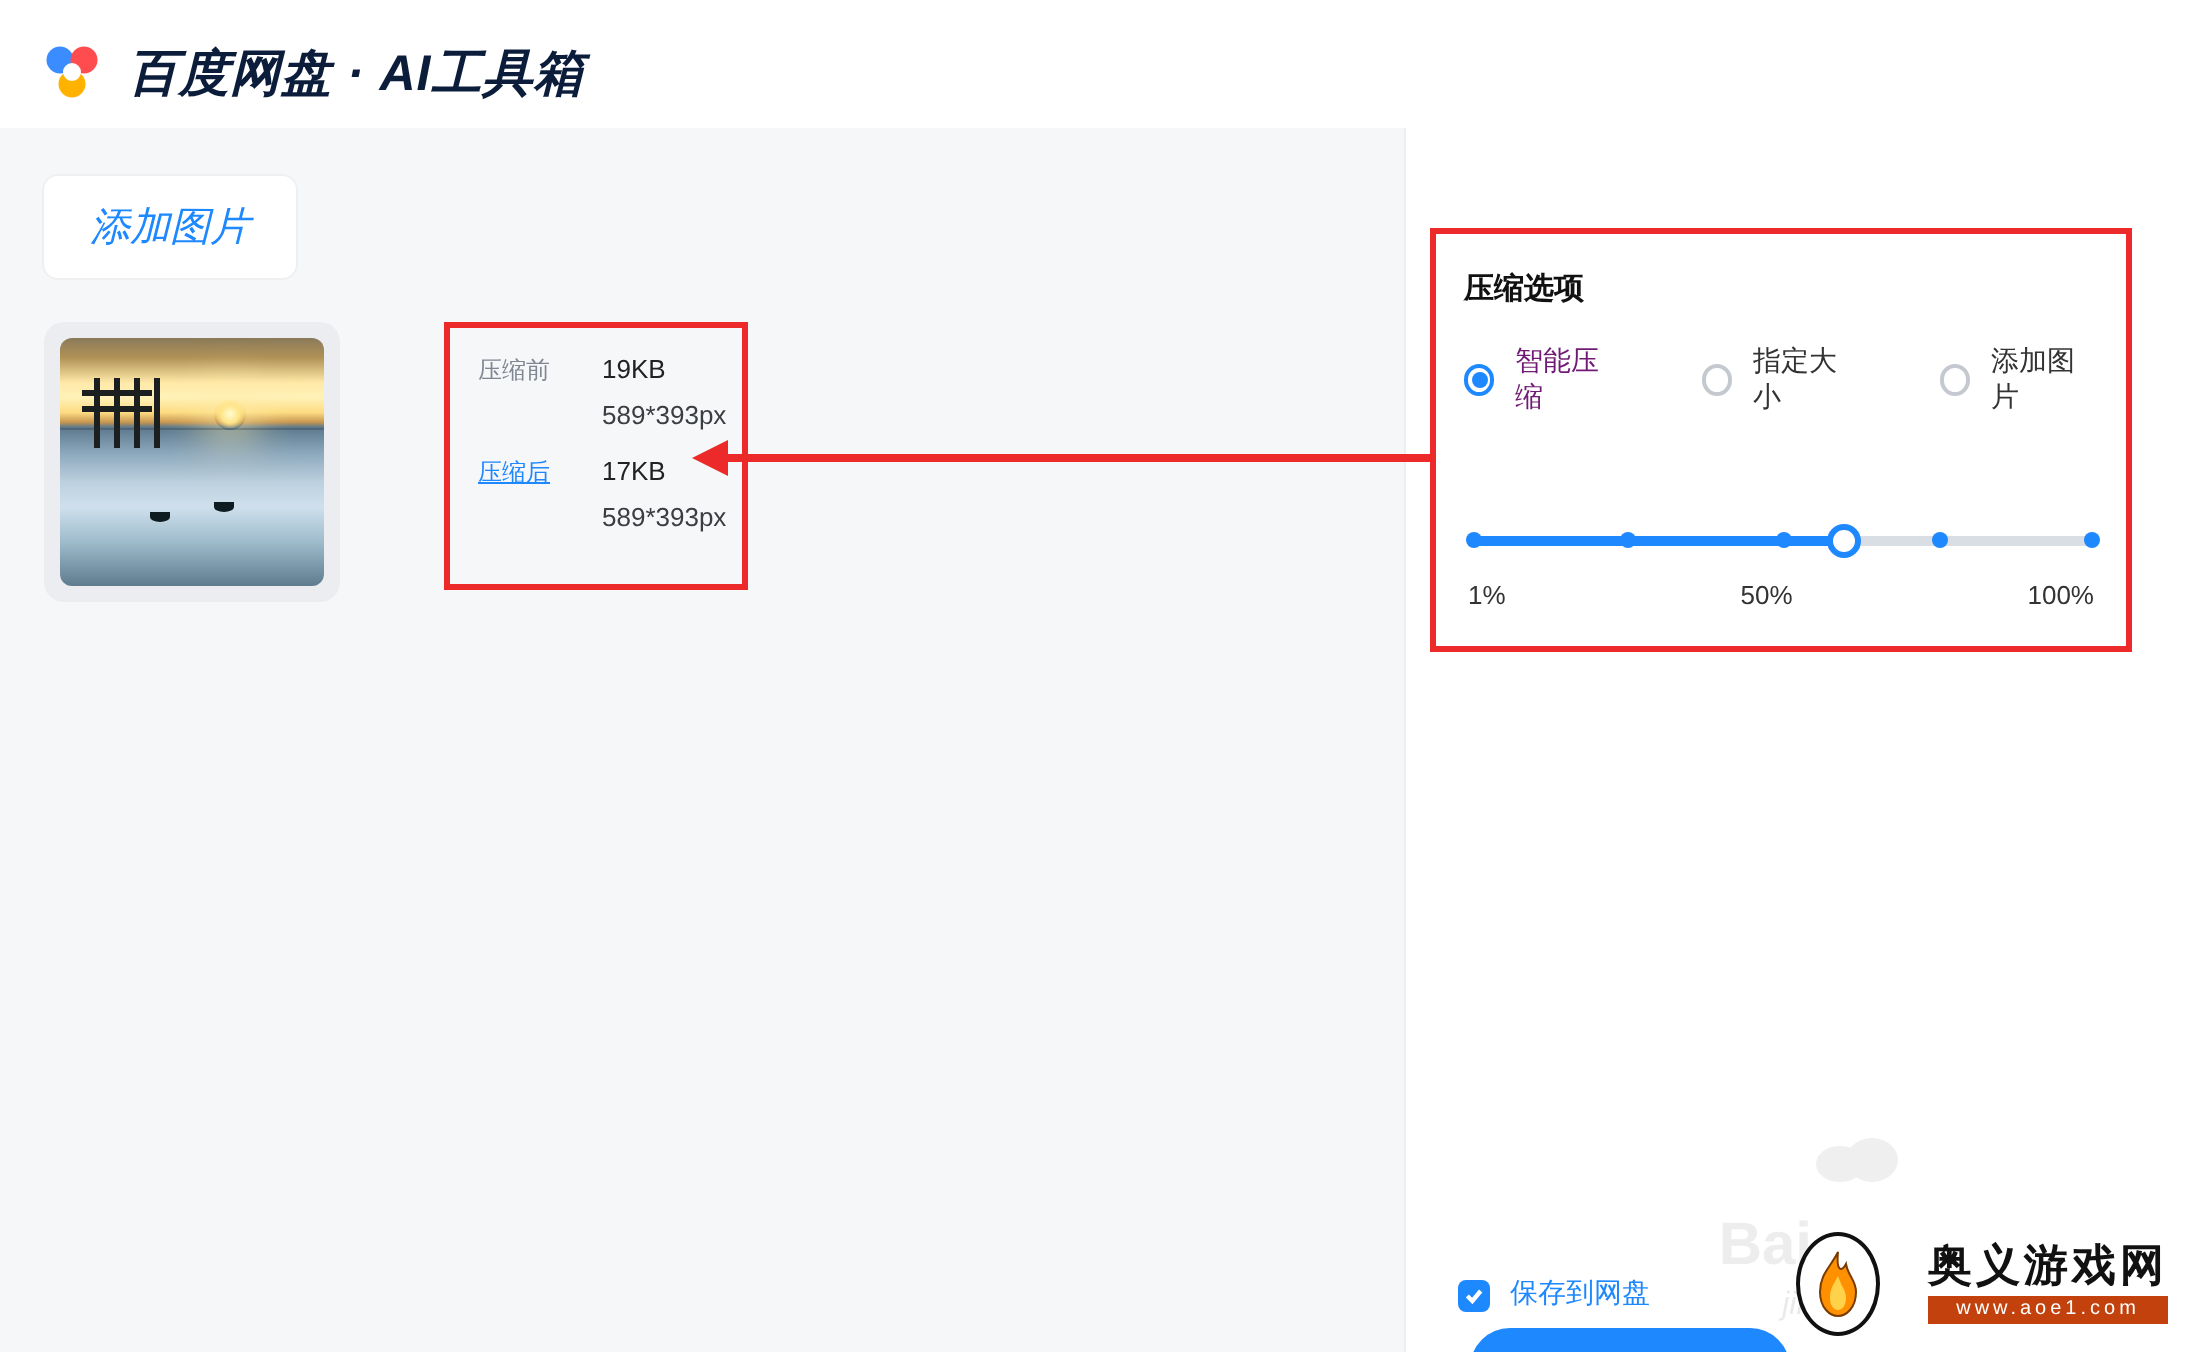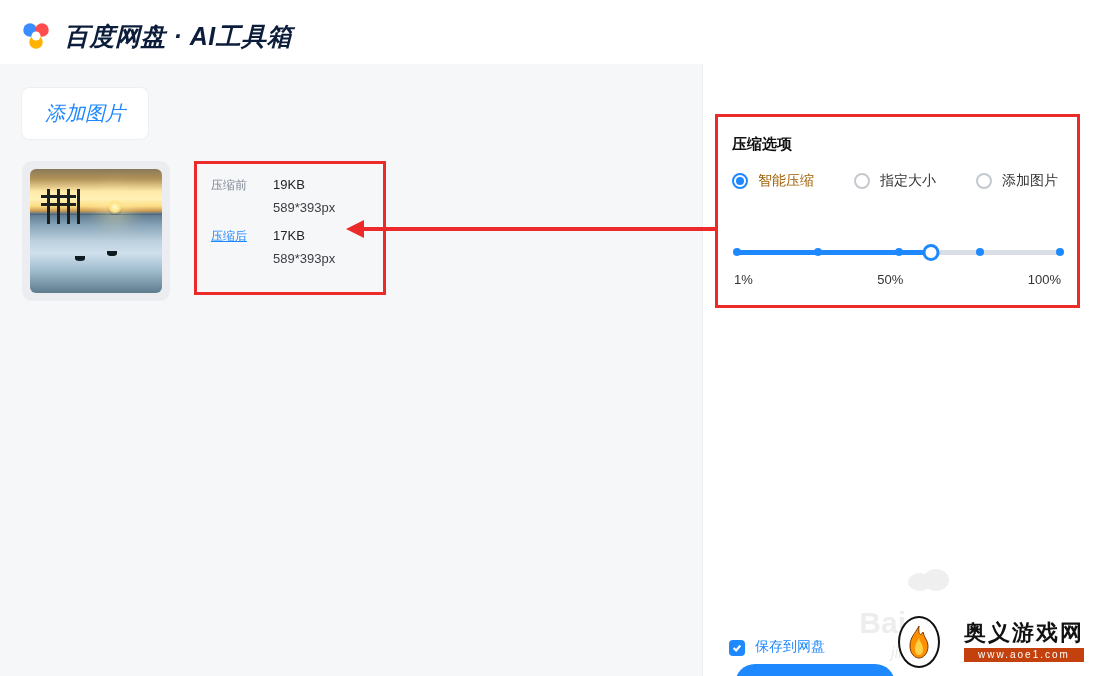--- a/index.html
+++ b/index.html
@@ -28,35 +28,35 @@
     .pier { position: absolute; left: 8%; top: 16%; width: 34%; height: 28%; }
     .pier::before, .pier::after { content: ""; position: absolute; background: #1c1f20; }
     .pier::before { left: 6px; top: 0; width: 3px; height: 100%; box-shadow: 10px 0 0 #1c1f20, 20px 0 0 #1c1f20, 30px 0 0 #1c1f20; }
     .pier::after { left: 0; top: 6px; width: 80%; height: 3px; box-shadow: 0 8px 0 #1c1f20; }
     .boat { position: absolute; width: 10px; height: 5px; background: #0e1b20; border-radius: 0 0 60% 60%; }
     .boat.b1 { left: 34%; top: 70%; }
     .boat.b2 { left: 58%; top: 66%; }
     .thumb-inner::after { content: ""; position: absolute; left: 0; top: 36%; width: 100%; height: 1px; background: rgba(30,40,45,0.25); }
 
     
-    .info-box { border: 3px solid #ed2a2a; padding: 12px 14px 14px 14px; width: 192px; position: relative; min-height: 124px; }
+    .info-box { border: 3px solid #ed2a2a; padding: 12px 14px 14px 14px; width: 152px; position: relative; min-height: 124px; margin-left: 28px; }
     .info-row { display: flex; align-items: baseline; gap: 14px; margin-bottom: 6px; font-size: 13px; color: #222; line-height: 1.4; }
     .info-row .lbl { color: #808793; font-size: 12px; width: 48px; }
     .info-row.after .lbl { color: #1e88ff; text-decoration: underline; }
     .info-sub { margin-left: 62px; font-size: 13px; color: #3a3d42; margin-bottom: 12px; }
 
     
-    .panel-box { position: absolute; left: 12px; right: 14px; top: 50px; border: 3px solid #ed2a2a; padding: 18px 14px 18px 14px; }
+    .panel-box { position: absolute; left: 12px; right: 28px; top: 50px; border: 3px solid #ed2a2a; padding: 18px 14px 18px 14px; }
     .panel-title { font-size: 15px; font-weight: 700; color: #111; margin-bottom: 18px; }
     .radio-row { display: flex; gap: 40px; align-items: center; margin-bottom: 48px; }
     .radio-item { display: flex; align-items: center; gap: 10px; font-size: 14px; color: #333; cursor: pointer; }
     .radio-c { width: 16px; height: 16px; border-radius: 50%; border: 2px solid #c4c9d0; display: inline-flex; align-items: center; justify-content: center; }
     .radio-item.sel .radio-c { border-color: #1e88ff; }
     .radio-item.sel .radio-c::after { content: ""; width: 8px; height: 8px; border-radius: 50%; background: #1e88ff; }
-    .radio-item.sel .rt { color: #a16207; }
+    .radio-item.sel .rt { color: #701a75; }
 
     .level-lbl { font-size: 13px; color: #555; margin-bottom: 24px; }
 
     
     .slider-wrap { position: relative; height: 30px; margin-bottom: 4px; }
     .track-bg { position: absolute; left: 4px; right: 4px; top: 12px; height: 5px; background: linear-gradient(to right, #1e88ff 0%, #1e88ff 60%, #d9dee4 60%, #d9dee4 100%); border-radius: 3px; }
     .tick { position: absolute; top: 10px; width: 8px; height: 8px; border-radius: 50%; background: #1e88ff; transform: translateX(-50%); }
     .tick.t0 { left: 1.5%; }
     .tick.t1 { left: 26%; }
     .tick.t2 { left: 50.5%; }

